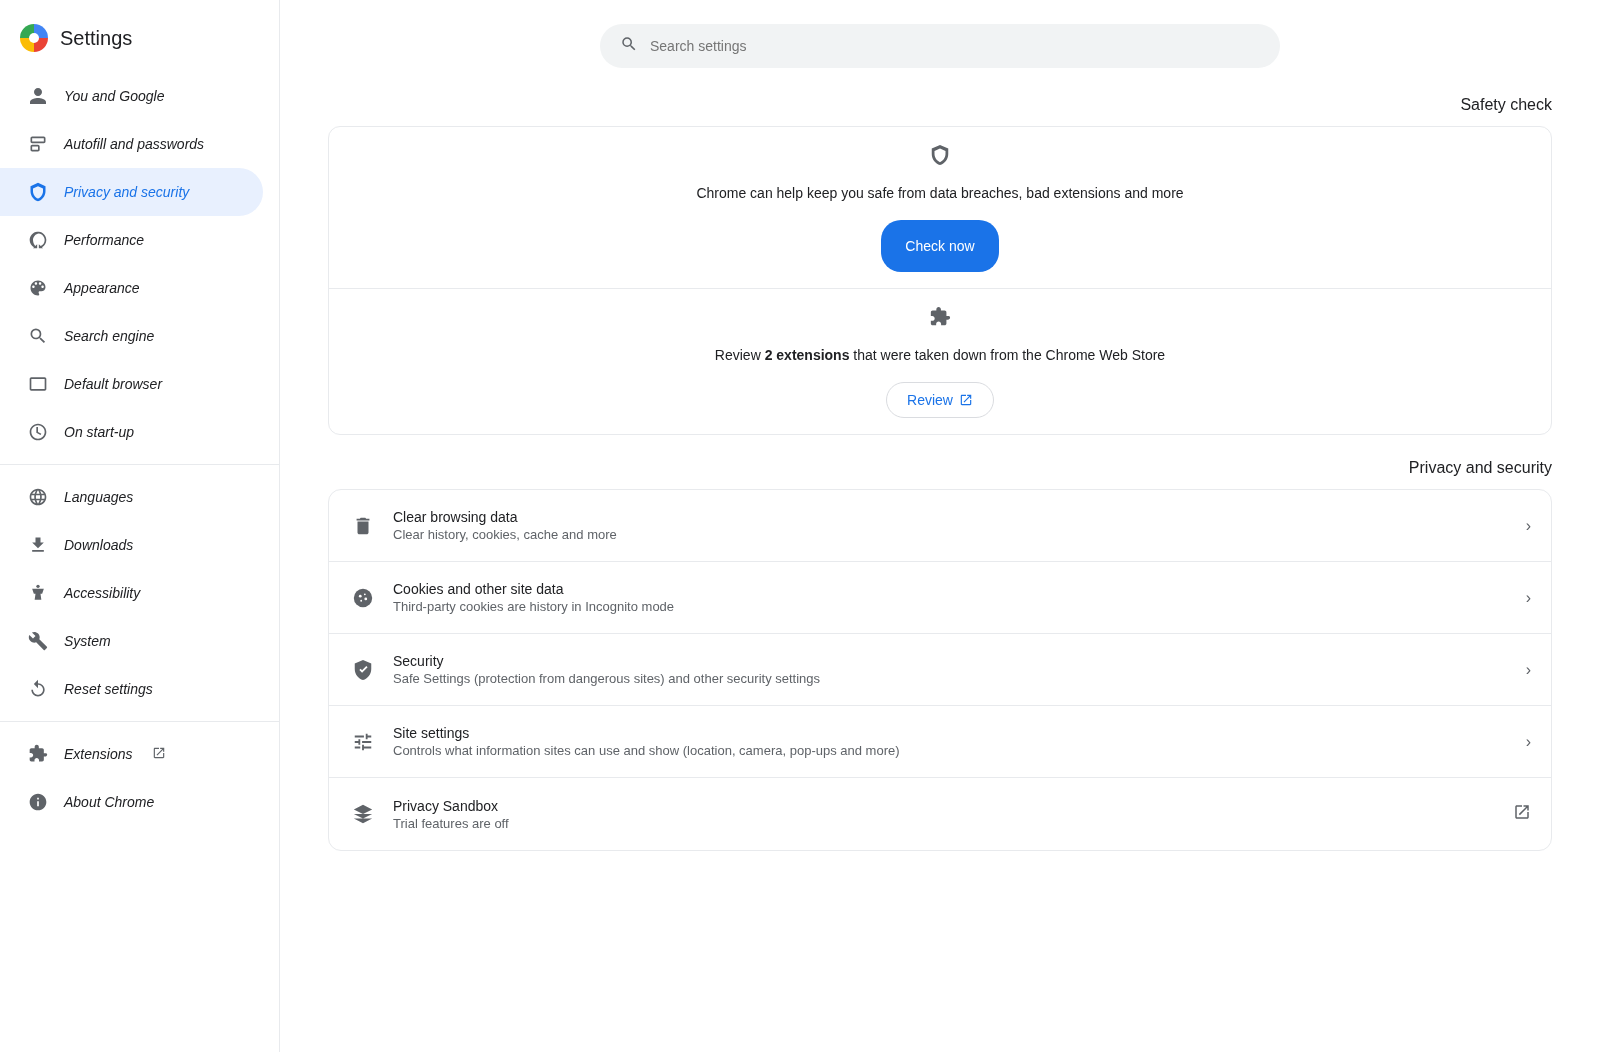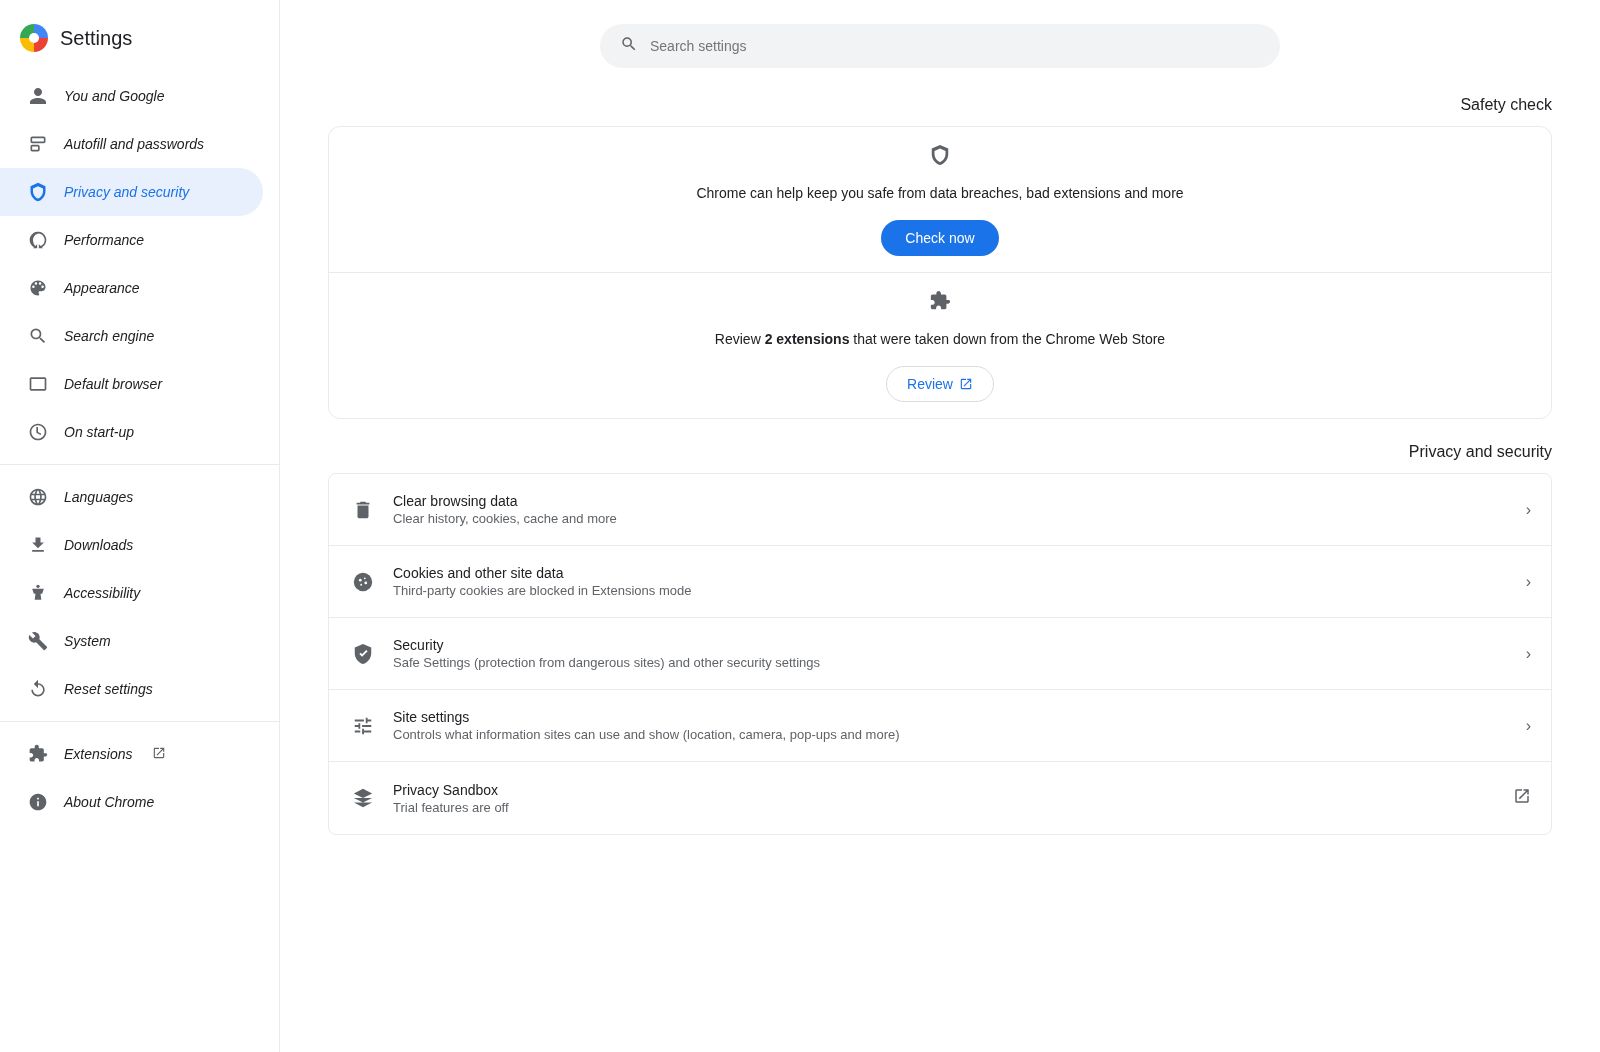--- a/index.html
+++ b/index.html
@@ -200,21 +200,21 @@
 
     .card-row-text strong {
       font-weight: 700;
     }
 
     .btn-check-now {
       background: #1a73e8;
       color: #fff;
       border: none;
       border-radius: 20px;
-      padding: 10px 24px;
+      padding: 18px 24px;
       font-size: 14px;
       font-weight: 500;
       cursor: pointer;
       white-space: nowrap;
     }
 
     .btn-review {
       background: #fff;
       color: #1a73e8;
       border: 1px solid #dadce0;
@@ -225,21 +225,21 @@
       cursor: pointer;
       display: flex;
       align-items: center;
       gap: 6px;
       white-space: nowrap;
     }
 
     
     .settings-list {
       border: 1px solid #e8eaed;
-      border-radius: 8px;
+      border-radius: 13px;
       overflow: hidden;
     }
 
     .settings-row {
       display: flex;
       align-items: center;
       padding: 14px 20px;
       gap: 16px;
       border-bottom: 1px solid #e8eaed;
       cursor: pointer;
@@ -518,21 +518,21 @@
           <svg width="22" height="22" viewBox="0 0 24 24" fill="#5f6368">
               <circle cx="12" cy="12" r="10"></circle>
               <circle cx="9" cy="10" r="1.5" fill="#fff"></circle>
               <circle cx="14" cy="8" r="1" fill="#fff"></circle>
               <circle cx="15" cy="13" r="1.5" fill="#fff"></circle>
               <circle cx="10" cy="15" r="1" fill="#fff"></circle>
             </svg>
         </span>
         <div class="settings-row-content">
           <div class="settings-row-title">Cookies and other site data</div>
-          <div class="settings-row-subtitle">Third-party cookies are blocked in Extensions mode</div>
+          <div class="settings-row-subtitle">Third-party cookies are history in Incognito mode</div>
         </div>
         <span class="settings-row-arrow">›</span>
       </div>
 
       <div class="settings-row">
         <span class="settings-row-icon">
           <svg width="22" height="22" viewBox="0 0 24 24" fill="#5f6368">
               <path d="M12 1L3 5v6c0 5.55 3.84 10.74 9 12 5.16-1.26 9-6.45 9-12V5l-9-4zm-1 14l-3-3 1.41-1.41L11 12.17l4.59-4.58L17 9l-6 6z"></path>
             </svg>
         </span>

